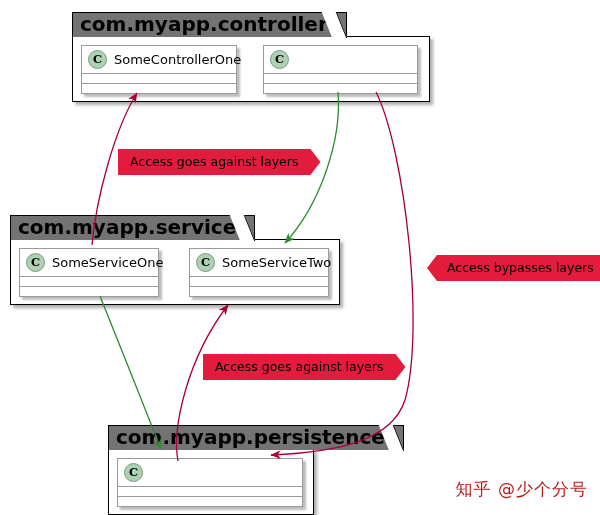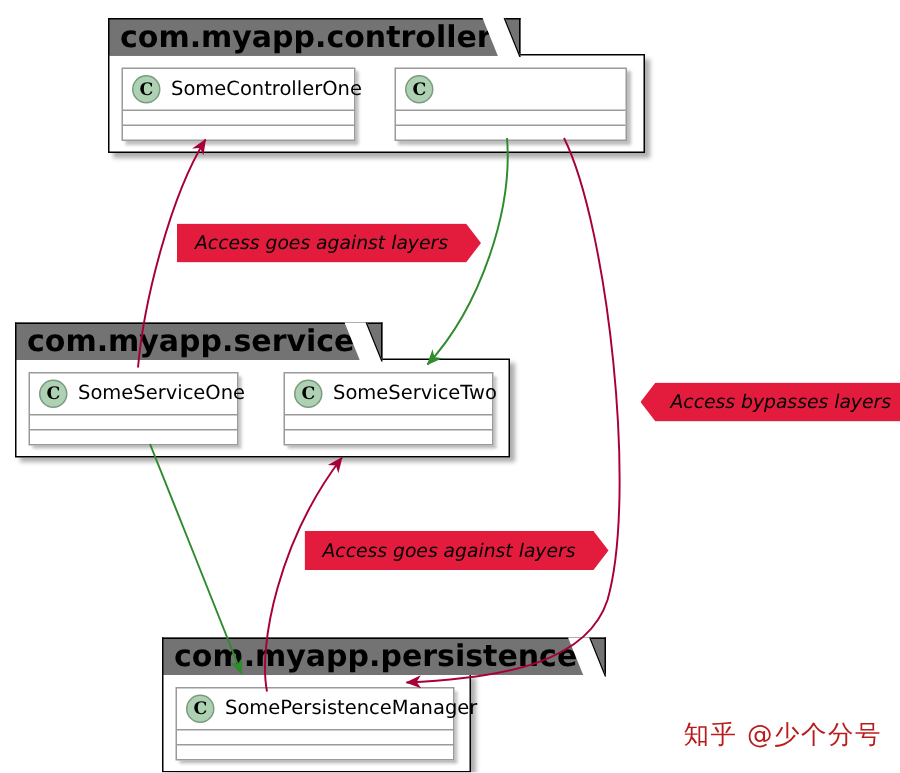--- a/index.html
+++ b/index.html
@@ -102,21 +102,20 @@
     height: 26px;
     background: #E31B3D;
     color: #000000;
     font-size: 12.5px;
     line-height: 26px;
     white-space: nowrap;
     padding: 0 14px 0 12px;
     box-sizing: border-box;
     filter: drop-shadow(3px 3px 2px rgba(0,0,0,0.30));
     z-index: 6;
-    font-style: italic;
   }
   .note.notch-right {
     clip-path: polygon(0 0, calc(100% - 10px) 0, 100% 50%, calc(100% - 10px) 100%, 0 100%);
     padding-right: 22px;
   }
   .note.notch-left {
     clip-path: polygon(10px 0, 100% 0, 100% 100%, 10px 100%, 0 50%);
     padding-left: 20px;
   }
 
@@ -219,21 +218,20 @@
     </div>
   </div>
 
   <div class="package" style="left:68px; top:425px; width:206px;margin-left:40px;">
     <div class="pkg-tab">com.myapp.persistence</div>
     <div class="pkg-body" style="height:64px;">
 
       <div class="uml-class" style="left:8px; top:8px; width:186px;">
         <div class="uml-class-title">
           <span class="class-badge">C</span>
-          <span>SomePersistenceManager</span>
         </div>
         <div class="uml-compartment"></div>
         <div class="uml-compartment"></div>
       </div>
 
     </div>
   </div>
 
   <div class="note notch-right" style="left:118px; top:149px;">Access goes against layers</div>
 

